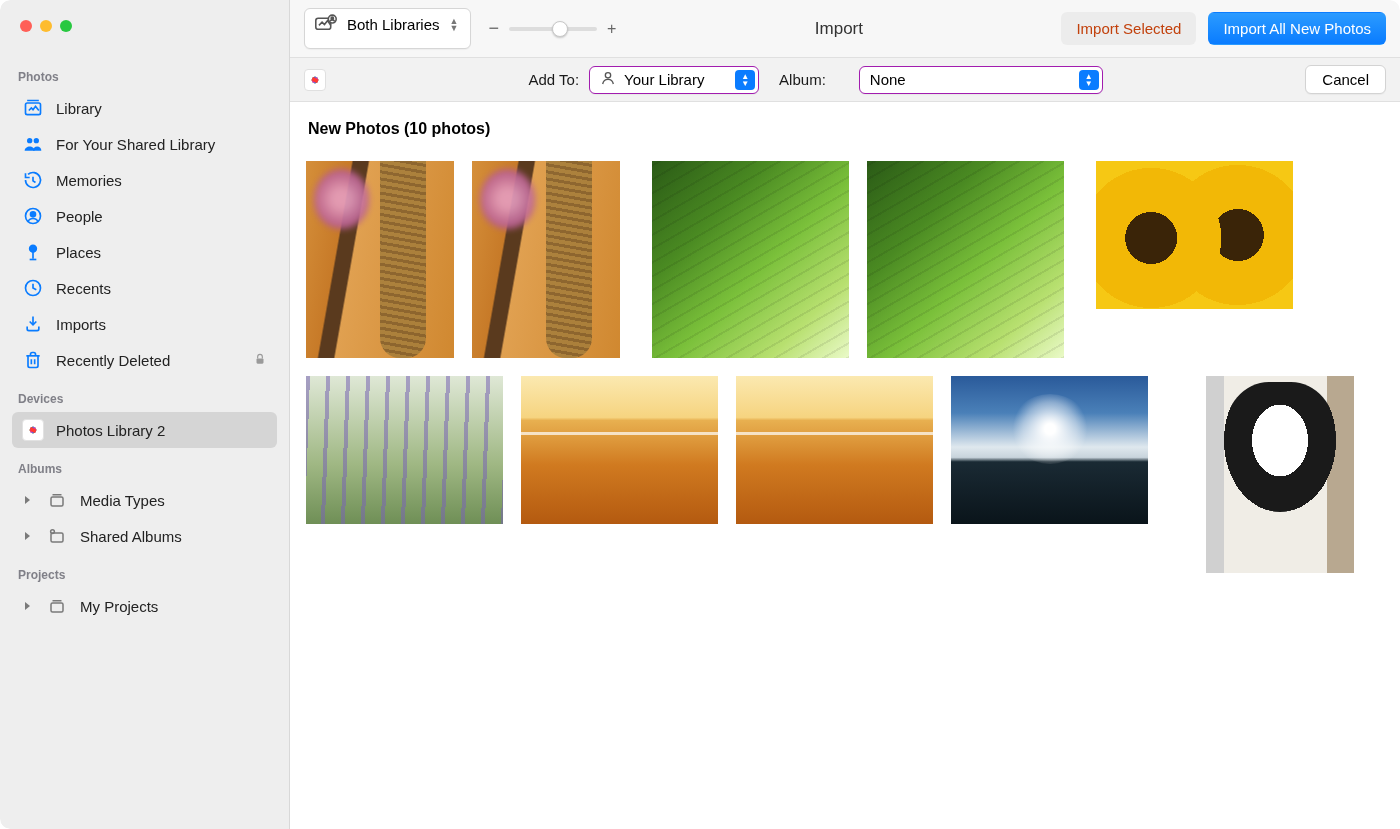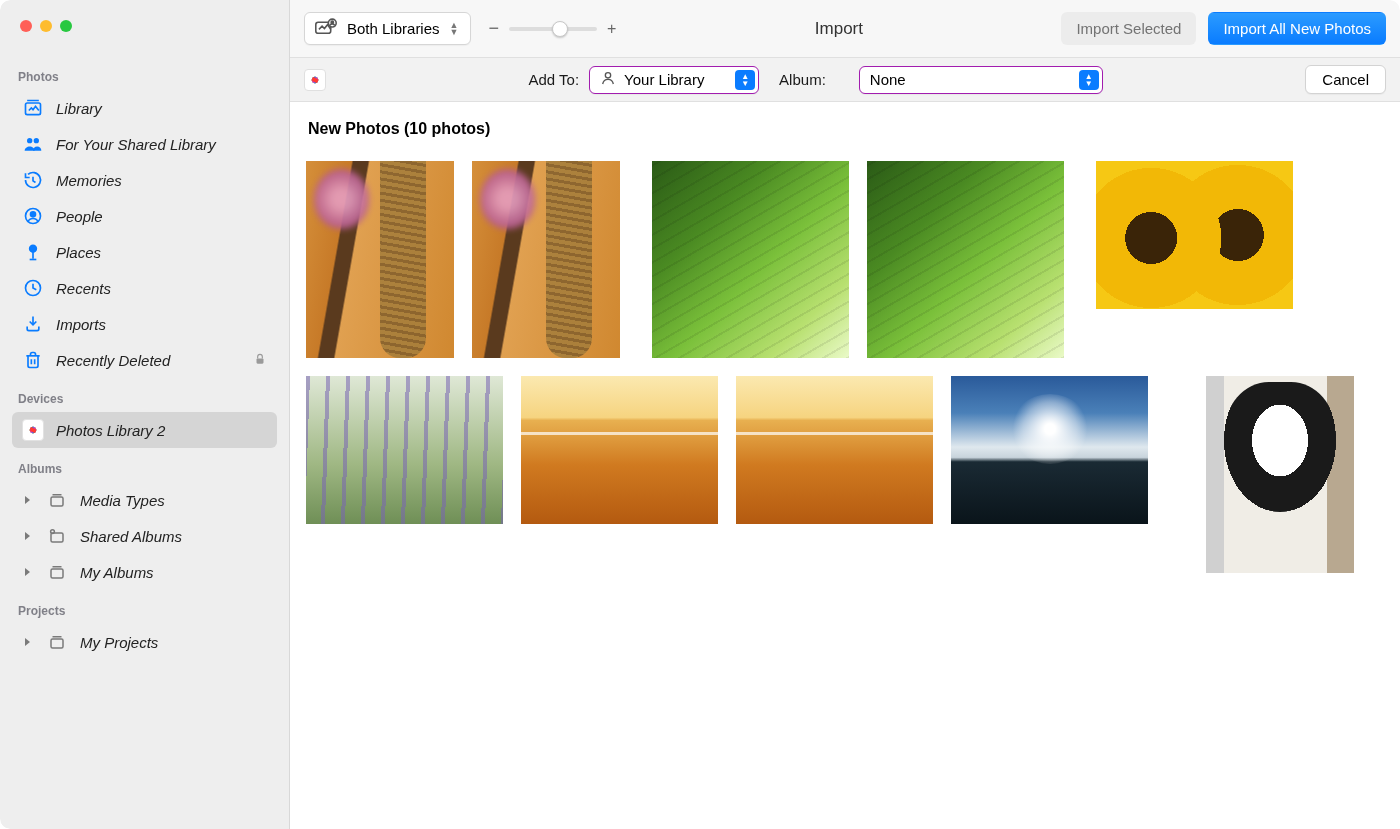--- a/index.html
+++ b/index.html
@@ -51,21 +51,20 @@
 .nav-item {
   display: flex;
   align-items: center;
   gap: 12px;
   padding: 7px 10px;
   border-radius: 6px;
   font-size: 15px;
   color: #222;
   cursor: pointer;
   position: relative;
-  font-style: italic;
 }
 .nav-item.selected { background: #d5d5d5; }
 .nav-item .chev {
   width: 12px; display:inline-flex; align-items:center; justify-content:center;
   color:#7a7a7a;
 }
 .nav-item .trailing { margin-left:auto; color:#9a9a9a; }
 .nav-icon { width: 22px; height:22px; display:inline-flex; align-items:center; justify-content:center; color:#0a7cff; flex-shrink:0;}
 .nav-icon.gray { color:#7a7a7a; }
 .nav-icon svg { width:20px; height:20px; }
@@ -88,21 +87,21 @@
   padding:0 14px;
   gap:12px;
 }
 .lib-selector {
   display:flex;
   align-items:center;
   gap:10px;
   background:#fff;
   border:1px solid #d6d6d6;
   border-radius:6px;
-  padding:5px 6px 5px 10px;
+  padding:5px 6px 13px 10px;
   box-shadow:0 1px 1px rgba(0,0,0,.04);
   font-size:15px;
 }
 .lib-selector .stepper { width:14px; display:flex; flex-direction:column; color:#777; line-height:7px; font-size:9px;}
 .zoom-group { display:flex; align-items:center; gap:10px; color:#666; margin-left:6px;}
 .zoom-track {
   width:88px; height:4px; background:#ddd; border-radius:2px; position:relative;
 }
 .zoom-knob {
   position:absolute; top:50%; left:58%; transform:translate(-50%,-50%);
@@ -110,21 +109,21 @@
   box-shadow:0 1px 2px rgba(0,0,0,.2);
 }
 .toolbar-title { flex:1; text-align:center; font-size:17px; color:#333; }
 .btn {
   border:1px solid transparent;
   border-radius:6px;
   padding:7px 14px;
   font-size:15px;
   cursor:pointer;
 }
-.btn-disabled { background:#ececec; color:#737373; }
+.btn-disabled { background:#ececec; color:#c2410c; }
 .btn-primary { background:#1e90ff; color:#fff; background:linear-gradient(#2b9bff,#0a7cff); }
 .optionbar {
   height:44px;
   background:#f2f2f2;
   border-bottom:1px solid #e0e0e0;
   display:flex;
   align-items:center;
   padding:0 14px;
   gap:10px;
 }
@@ -333,34 +332,20 @@
       </span>
       <span class="nav-icon gray album-icon">
         <svg viewBox="0 0 24 24" fill="none" stroke="currentColor" stroke-width="2">
             <rect x="4" y="8" width="16" height="12" rx="2"></rect>
             <circle cx="6" cy="6" r="2.5"></circle>
           </svg>
       </span>
       <span>Shared Albums</span>
     </div>
 
-    <div class="nav-item">
-      <span class="chev">
-        <svg width="8" height="10" viewBox="0 0 8 10" fill="currentColor">
-            <path d="M1 1l5 4-5 4z"></path>
-          </svg>
-      </span>
-      <span class="nav-icon gray album-icon">
-        <svg viewBox="0 0 24 24" fill="none" stroke="currentColor" stroke-width="2">
-            <rect x="4" y="8" width="16" height="12" rx="2"></rect>
-            <path d="M6 5h12"></path>
-          </svg>
-      </span>
-      <span>My Albums</span>
-    </div>
 
     <div class="section-label">Projects</div>
 
     <div class="nav-item">
       <span class="chev">
         <svg width="8" height="10" viewBox="0 0 8 10" fill="currentColor">
             <path d="M1 1l5 4-5 4z"></path>
           </svg>
       </span>
       <span class="nav-icon gray album-icon">

